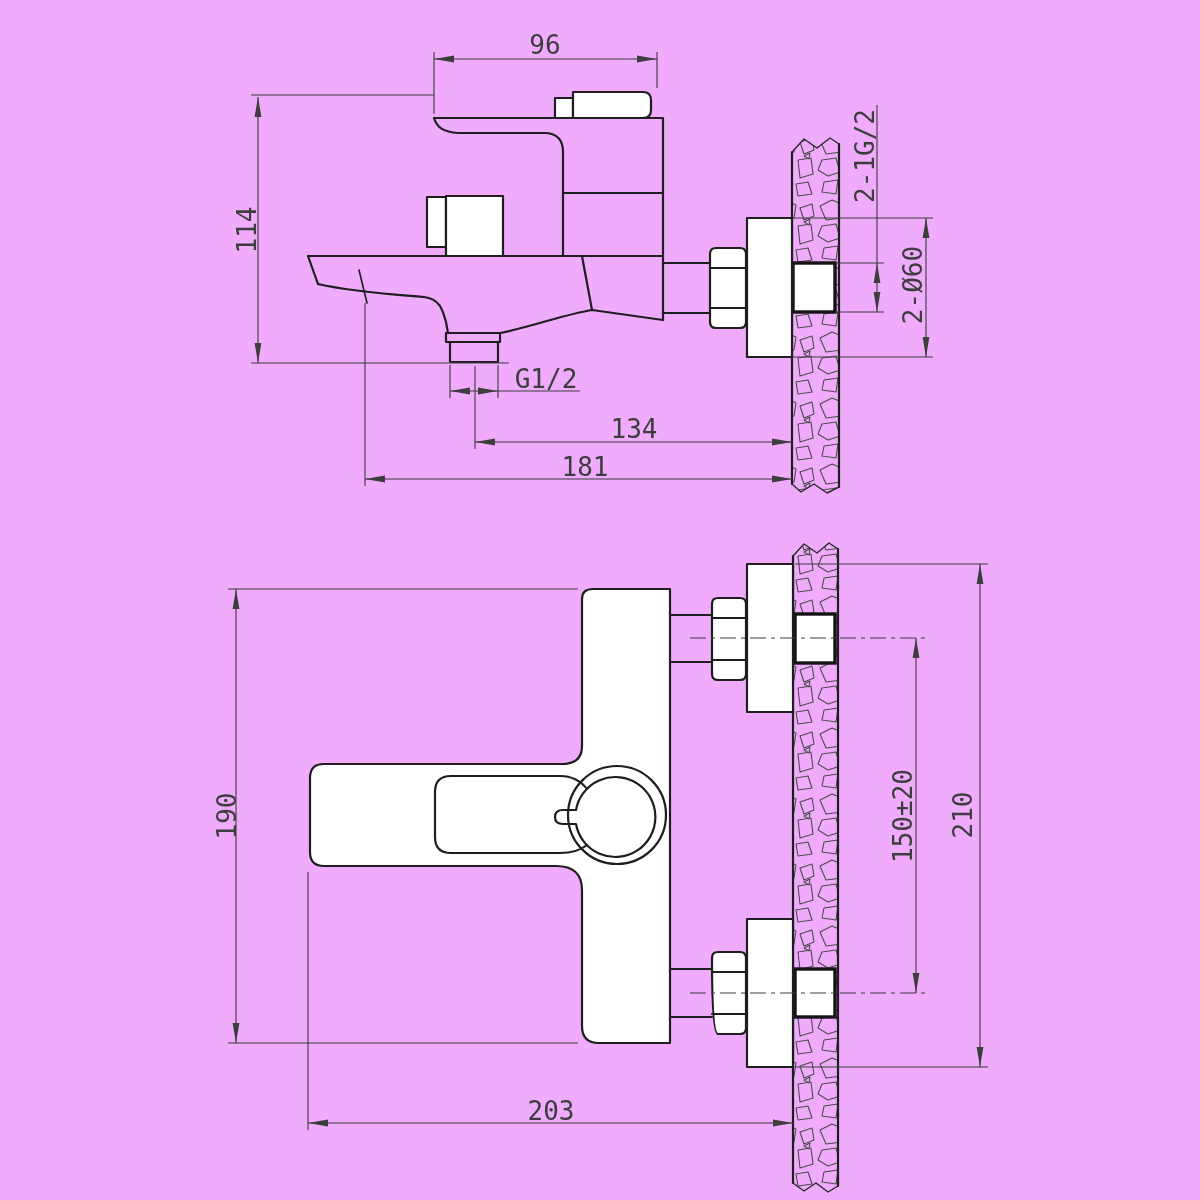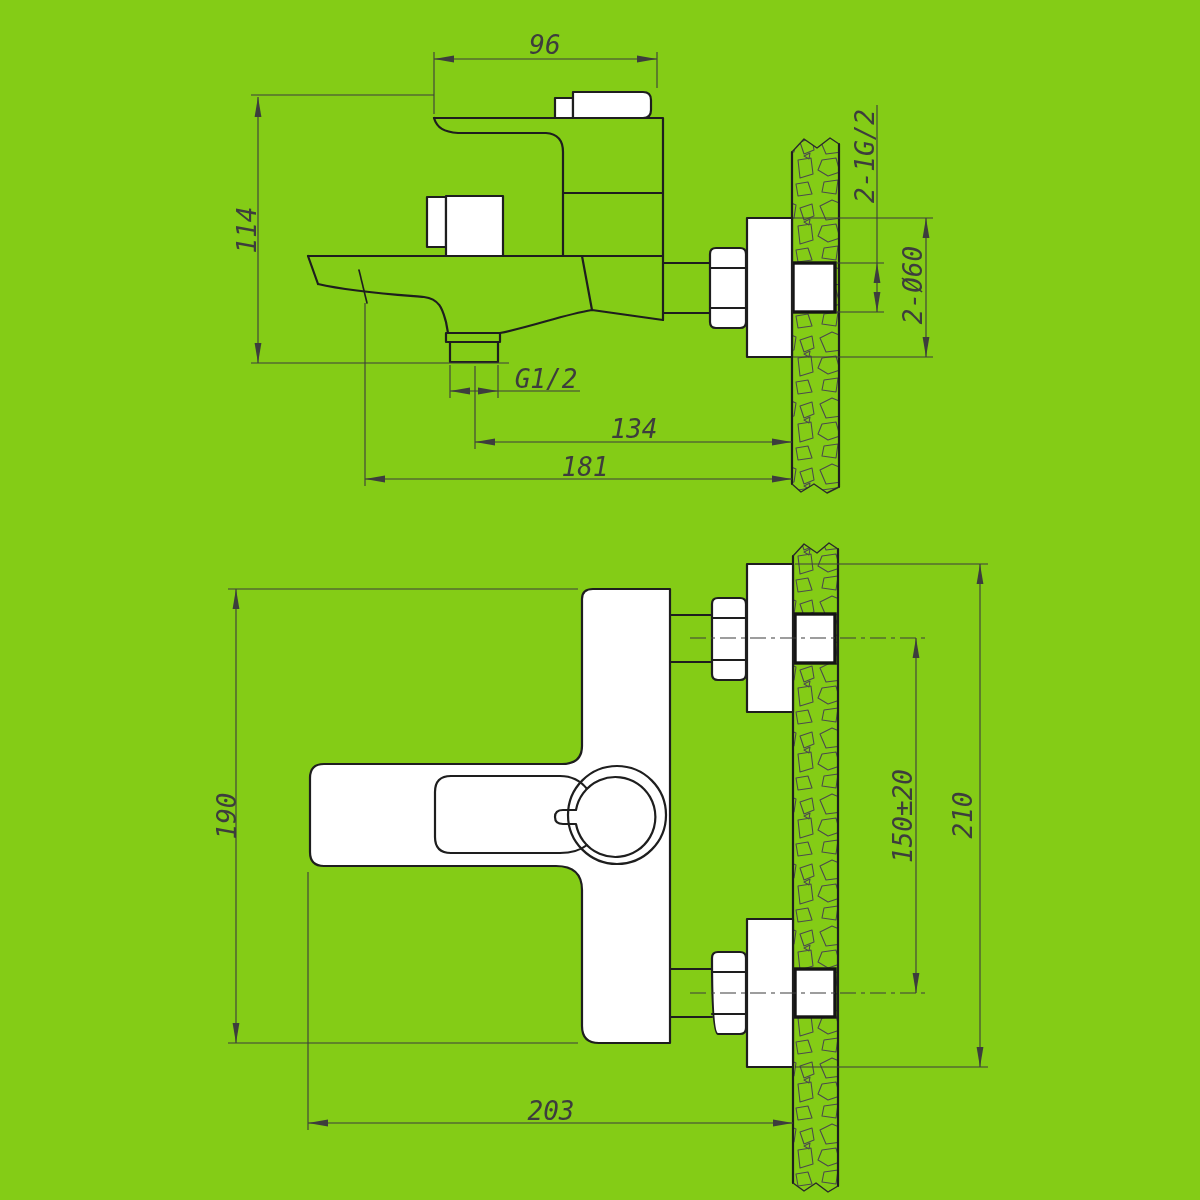--- a/index.html
+++ b/index.html
@@ -1,16 +1,16 @@
 <!DOCTYPE html>
 <html><head>
 <meta charset="utf-8">
 <style>
   html,body{margin:0;padding:0;background:#ffffff;}
-  .stage{width:1200px;height:1200px;position:relative;background:#84cc16;overflow:hidden;font-style:italic;}
+  .stage{width:1200px;height:1200px;position:relative;background:#f0abfc;overflow:hidden;}
   svg{display:block;}
   .outline{fill:none;stroke:#1e1e1e;stroke-width:2.2;stroke-linejoin:round;stroke-linecap:round;}
   .outline-f{fill:#ffffff;stroke:#1e1e1e;stroke-width:2.2;stroke-linejoin:round;stroke-linecap:round;}
   .mid{fill:none;stroke:#1e1e1e;stroke-width:1.6;stroke-linejoin:round;stroke-linecap:round;}
   .thin{fill:none;stroke:#3d3d3d;stroke-width:1.1;stroke-linecap:butt;}
   .thick{fill:#ffffff;stroke:#141414;stroke-width:3.4;stroke-linejoin:miter;}
   .arrow{fill:#3d3d3d;stroke:none;}
   .cl{fill:none;stroke:#3d3d3d;stroke-width:1.1;stroke-dasharray:16 5 4 5;}
   .jag{fill:none;stroke:#2a2a2a;stroke-width:1.4;stroke-linejoin:round;}
   .stone{fill:none;stroke:#4a4a4a;stroke-width:1.1;stroke-linejoin:round;}

